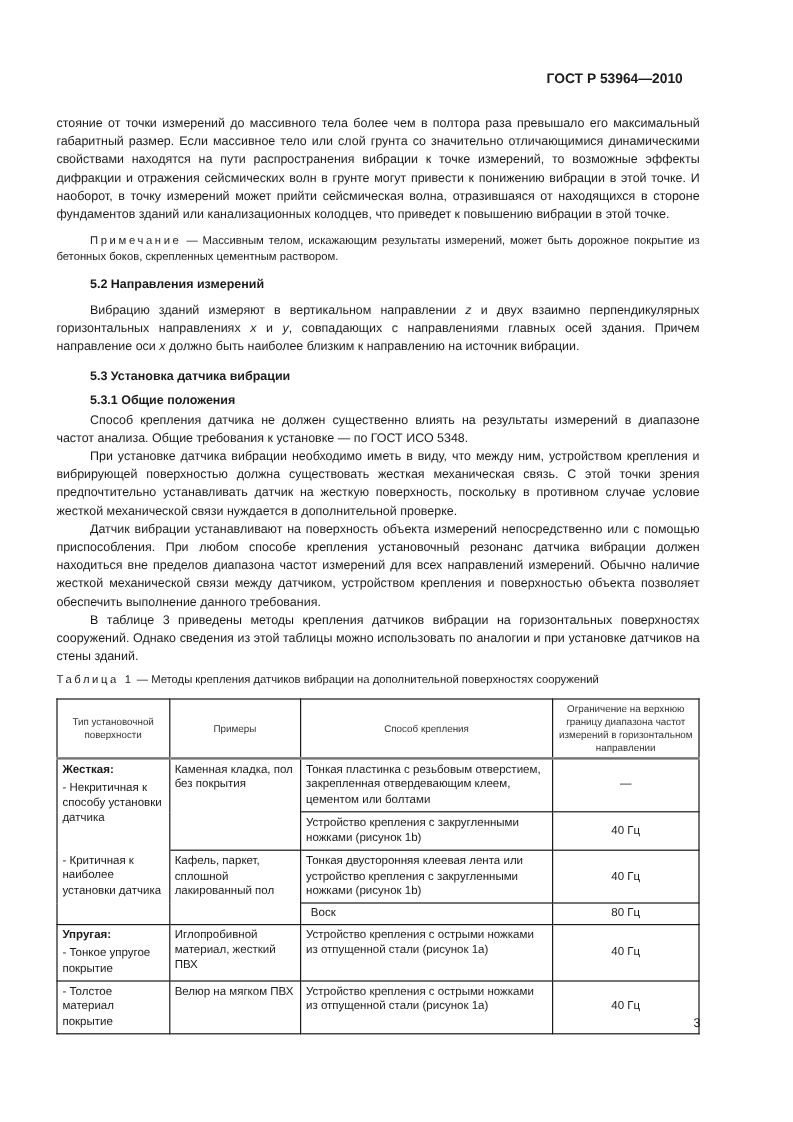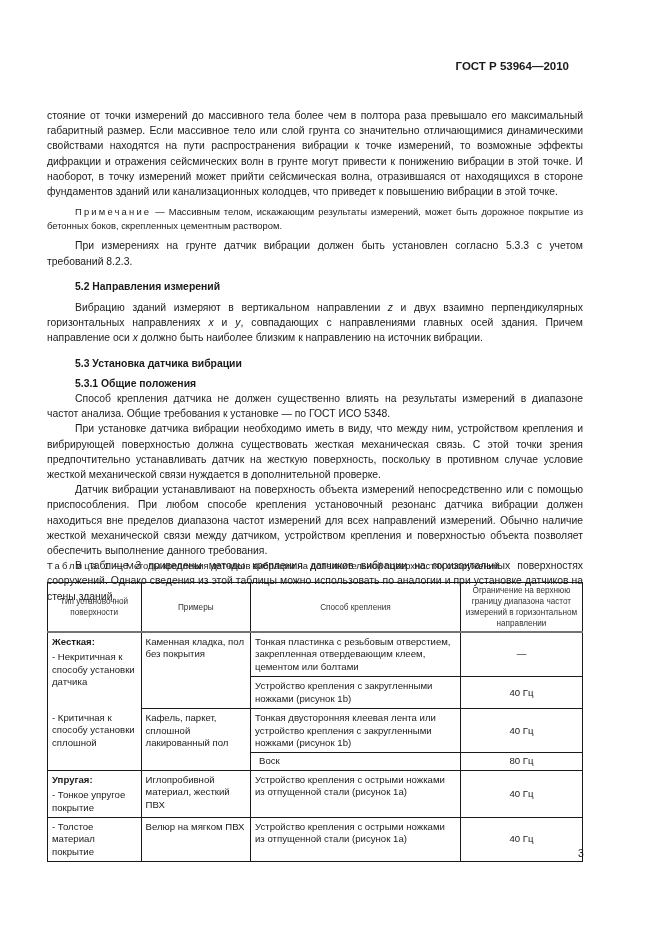--- a/index.html
+++ b/index.html
@@ -1,19 +1,19 @@
 <!DOCTYPE html>
 <html><head>
 <meta charset="utf-8">
 <style>
   html, body { margin: 0; padding: 0; background: #ffffff; }
   body { width: 661px; height: 935px; position: relative; overflow: hidden;
          font-family: "Liberation Sans", sans-serif; color: #1a1a1a; }
   .doc-code { position: absolute; top: 60px; right: 92px; font-size: 11.5px; font-weight: bold; }
-  .body-text { position: absolute; left: 47px; width: 536px; font-size: 10.4px; line-height: 15.2px; text-align: justify; margin-top: 12px; }
+  .body-text { position: absolute; left: 47px; width: 536px; font-size: 10.4px; line-height: 15.2px; text-align: justify; }
   .p { margin: 0; }
   .indent { text-indent: 28px; }
   .note { font-size: 9.4px; line-height: 13.6px; }
   .spaced { letter-spacing: 2.2px; }
   .h { font-weight: bold; margin: 0; padding-left: 28px; }
   i { font-style: italic; }
   .tcap { position: absolute; left: 47px; top: 560px; font-size: 9.4px; }
   table { position: absolute; left: 47px; top: 582px; width: 536px; border-collapse: collapse; font-size: 9.6px; line-height: 12.4px; }
   td, th { border: 1px solid #1a1a1a; vertical-align: top; padding: 3px 4px; }
   th { font-weight: normal; font-size: 8.2px; line-height: 11px; text-align: center; vertical-align: middle; color: #333; height: 38px; padding: 2px 3px; }
@@ -26,21 +26,20 @@
   .pnum { position: absolute; left: 578px; top: 847px; font-size: 10.5px; }
 </style>
 </head>
 <body>
 
 <div class="doc-code">ГОСТ Р 53964—2010</div>
 
 <div class="body-text" style="top:96px;">
   <p class="p">стояние от точки измерений до массивного тела более чем в полтора раза превышало его максимальный габаритный размер. Если массивное тело или слой грунта со значительно отличающимися динамическими свойствами находятся на пути распространения вибрации к точке измерений, то возможные эффекты дифракции и отражения сейсмических волн в грунте могут привести к понижению вибрации в этой точке. И наоборот, в точку измерений может прийти сейсмическая волна, отразившаяся от находящихся в стороне фундаментов зданий или канализационных колодцев, что приведет к повышению вибрации в этой точке.</p>
   <p class="p indent note" style="margin-top:6px;"><span class="spaced">Примечание</span><span> — Массивным телом, искажающим результаты измерений, может быть дорожное покрытие из бетонных боков, скрепленных цементным раствором.</span></p>
-  <p class="p indent" style="margin-top:6px;">При измерениях на грунте датчик вибрации должен быть установлен согласно 5.3.3 с учетом требований 8.2.3.</p>
   <p class="h" style="margin-top:10px;">5.2  Направления измерений</p>
   <p class="p indent" style="margin-top:6px;"><span>Вибрацию зданий измеряют в вертикальном направлении </span><i>z</i><span> и двух взаимно перпендикулярных горизонтальных направлениях </span><i>x</i><span> и </span><i>y</i><span>, совпадающих с направлениями главных осей здания. Причем направление оси </span><i>x</i><span> должно быть наиболее близким к направлению на источник вибрации.</span></p>
   <p class="h" style="margin-top:10px;">5.3  Установка датчика вибрации</p>
   <p class="h" style="margin-top:5px;">5.3.1  Общие положения</p>
   <p class="p indent">Способ крепления датчика не должен существенно влиять на результаты измерений в диапазоне частот анализа. Общие требования к установке — по ГОСТ ИСО 5348.</p>
   <p class="p indent">При установке датчика вибрации необходимо иметь в виду, что между ним, устройством крепления и вибрирующей поверхностью должна существовать жесткая механическая связь. С этой точки зрения предпочтительно устанавливать датчик на жесткую поверхность, поскольку в противном случае условие жесткой механической связи нуждается в дополнительной проверке.</p>
   <p class="p indent">Датчик вибрации устанавливают на поверхность объекта измерений непосредственно или с помощью приспособления. При любом способе крепления установочный резонанс датчика вибрации должен находиться вне пределов диапазона частот измерений для всех направлений измерений. Обычно наличие жесткой механической связи между датчиком, устройством крепления и поверхностью объекта позволяет обеспечить выполнение данного требования.</p>
   <p class="p indent">В таблице 3 приведены методы крепления датчиков вибрации на горизонтальных поверхностях сооружений. Однако сведения из этой таблицы можно использовать по аналогии и при установке датчиков на стены зданий.</p>
 </div>
 
@@ -63,21 +62,21 @@
       </td>
       <td rowspan="2">Каменная кладка, пол без покрытия</td>
       <td style="height:36px;">Тонкая пластинка с резьбовым отверстием, закрепленная отвердевающим клеем, цементом или болтами</td>
       <td class="lim">—</td>
     </tr>
     <tr>
       <td style="height:25px;">Устройство крепления с закругленными ножками (рисунок 1b)</td>
       <td class="lim">40 Гц</td>
     </tr>
     <tr>
-      <td rowspan="2" style="border-top:none;">- Критичная к способу установки сплошной</td>
+      <td rowspan="2" style="border-top:none;">- Критичная к наиболее установки датчика</td>
       <td rowspan="2">Кафель, паркет, сплошной лакированный пол</td>
       <td style="height:36px;">Тонкая двусторонняя клеевая лента или устройство крепления с закругленными ножками (рисунок 1b)</td>
       <td class="lim">40 Гц</td>
     </tr>
     <tr>
       <td style="height:12px; padding:2px 8px;">Воск</td>
       <td class="lim" style="padding:2px 4px;">80 Гц</td>
     </tr>
     <tr>
       <td style="height:38px;">

